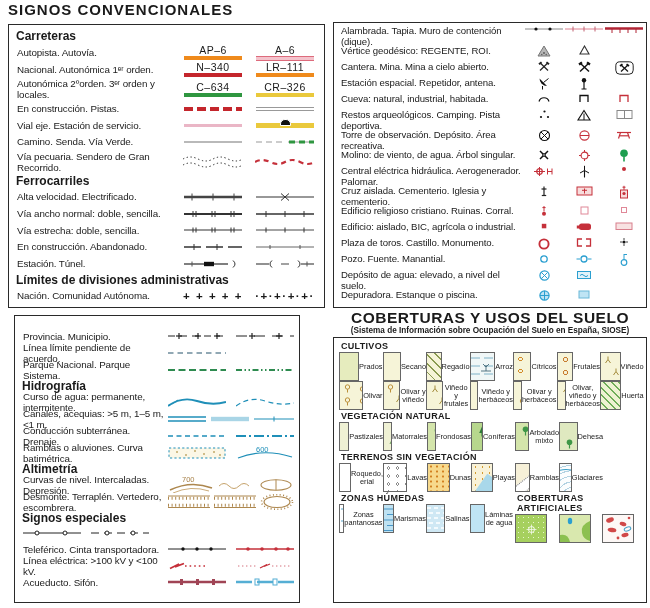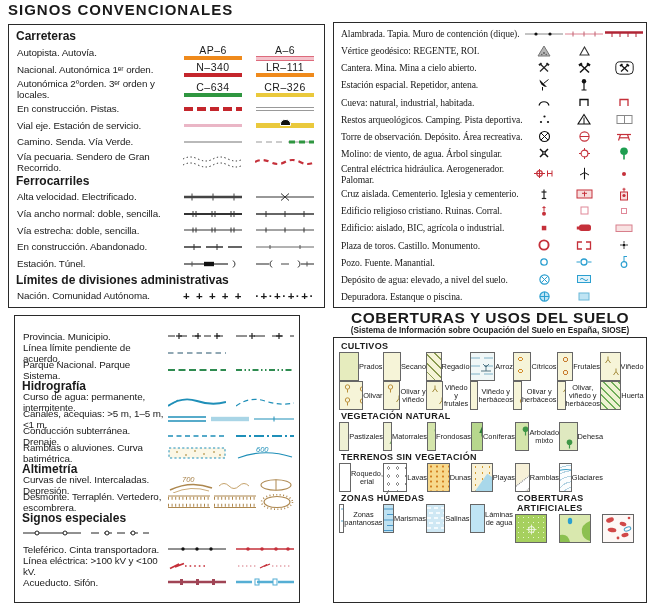--- a/index.html
+++ b/index.html
@@ -38,28 +38,28 @@
   .bar-pista{height:4px;border-top:1px solid #999;border-bottom:1px solid #999;box-sizing:border-box;background:#fff;}
   .bar-vial{background:#eab6c6;height:3px;}
   .bar-serv{background:#eac93c;height:5px;position:relative;}
   .bar-serv::after{content:"";position:absolute;left:50%;top:-4px;width:9px;height:5px;margin-left:-5px;
     background:#111;border-radius:5px 5px 0 0;border:1px solid #fff;}
   .bar-camino{background:#b9b9b9;height:2.5px;}
   .adm{font-size:11.5px;font-weight:bold;letter-spacing:1.5px;white-space:nowrap;}
   svg{display:block;}
 
   
-  .srow{display:flex;align-items:center;padding:0 2px 0 7px;min-height:16px;font-family:Liberation Serif, serif;}
+  .srow{display:flex;align-items:flex-start;padding:0 2px 0 7px;min-height:16px;}
   .srow .lbl{font-size:9.6px;}
   .ic{width:40px;display:flex;justify-content:center;align-items:center;}
 
   
   .sym{width:126px;display:flex;justify-content:space-between;align-items:center;padding-right:2px;}
   .symcell{position:relative;display:flex;align-items:center;justify-content:center;}
-  .num-label{position:absolute;font-size:7.5px;font-style:italic;}
+  .num-label{position:absolute;font-size:7.5px;}
   .n700{color:#a8824a;left:14px;top:-2px;}
   .n600{color:#1f8fb8;left:20px;top:-1px;}
 
   
   .cob-h{font-size:9px;font-weight:bold;padding:1px 0 1px 4px;letter-spacing:0.3px;}
   .cob-row{display:flex;padding-left:2px;}
   .cell{width:43.5px;display:flex;flex-direction:row;align-items:center;}
   .cell6{width:44px;}
   .tile{width:32px;height:29px;border:1px solid #666;box-sizing:border-box;position:relative;overflow:hidden;background:#f6f4d8;}
   .tl{font-size:7.4px;line-height:1.08;text-align:center;margin-top:1px;}

